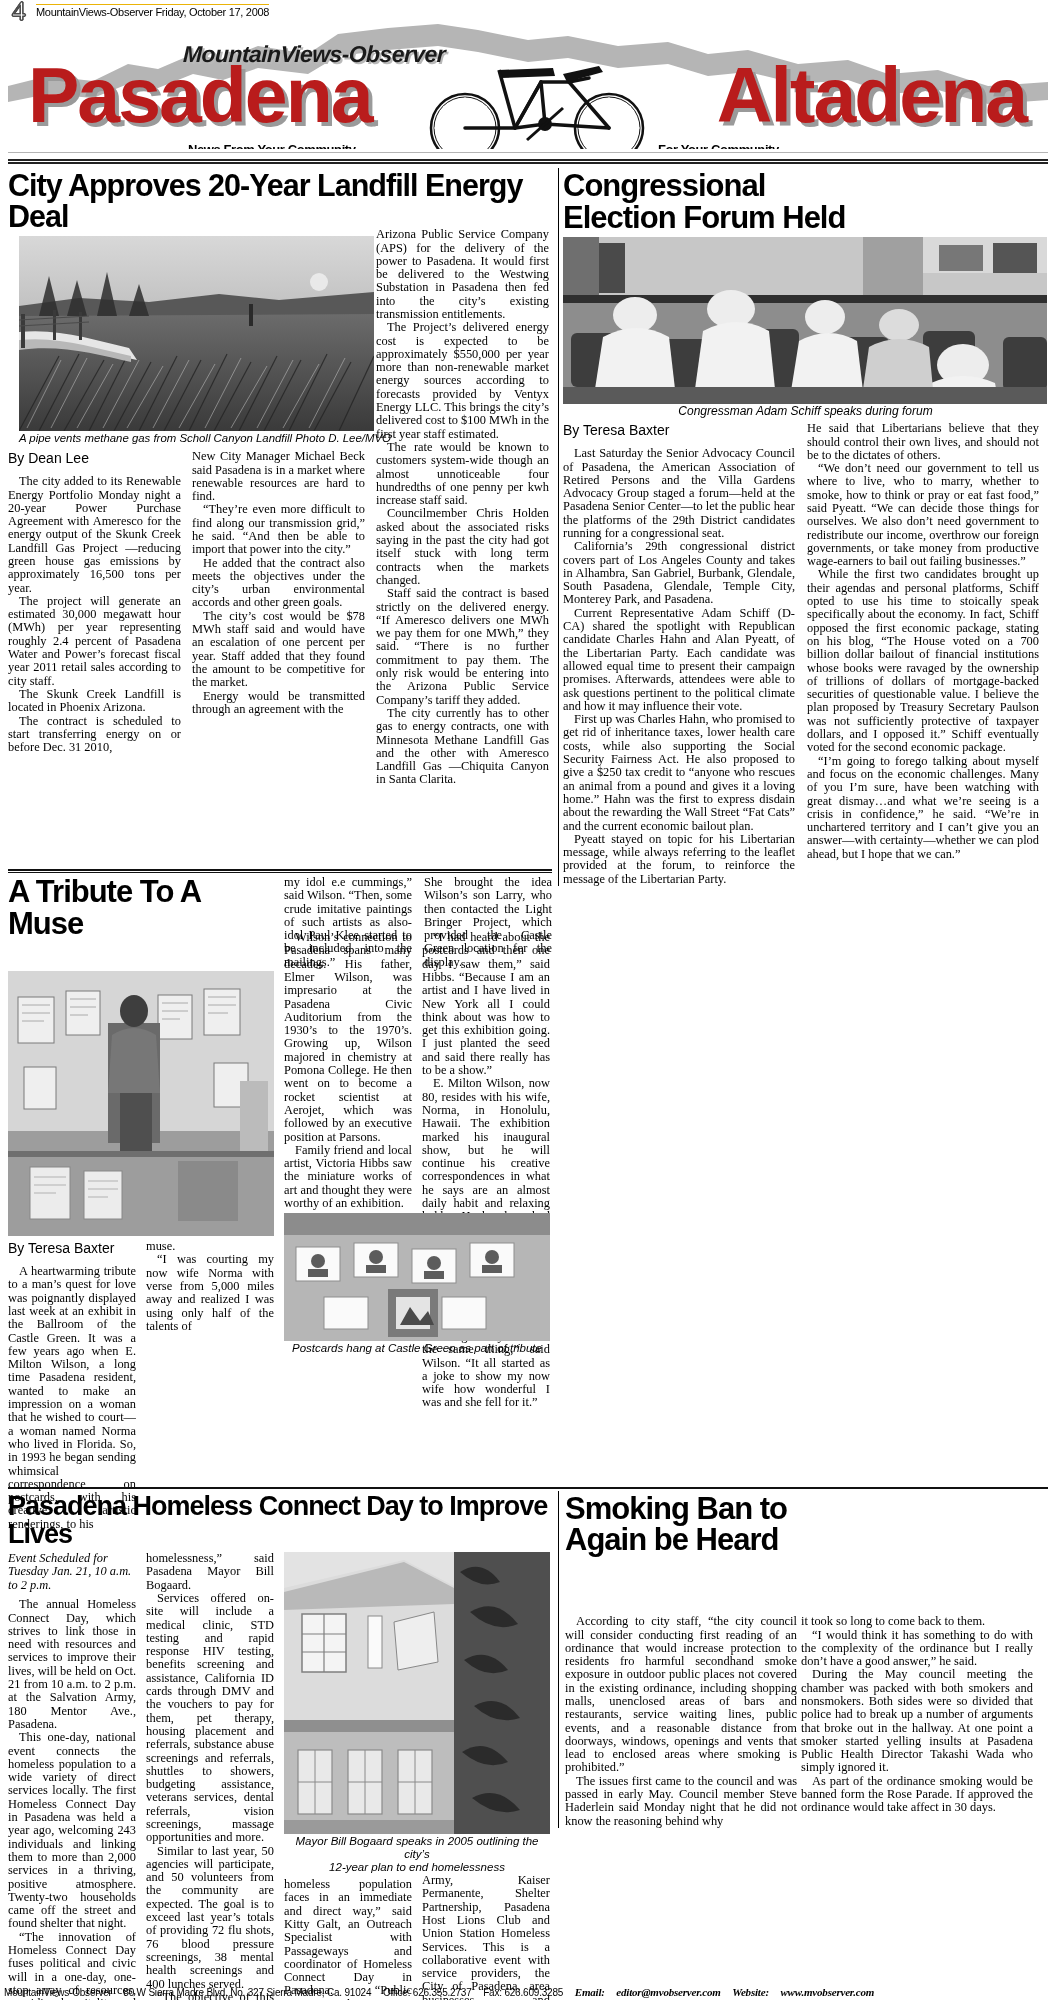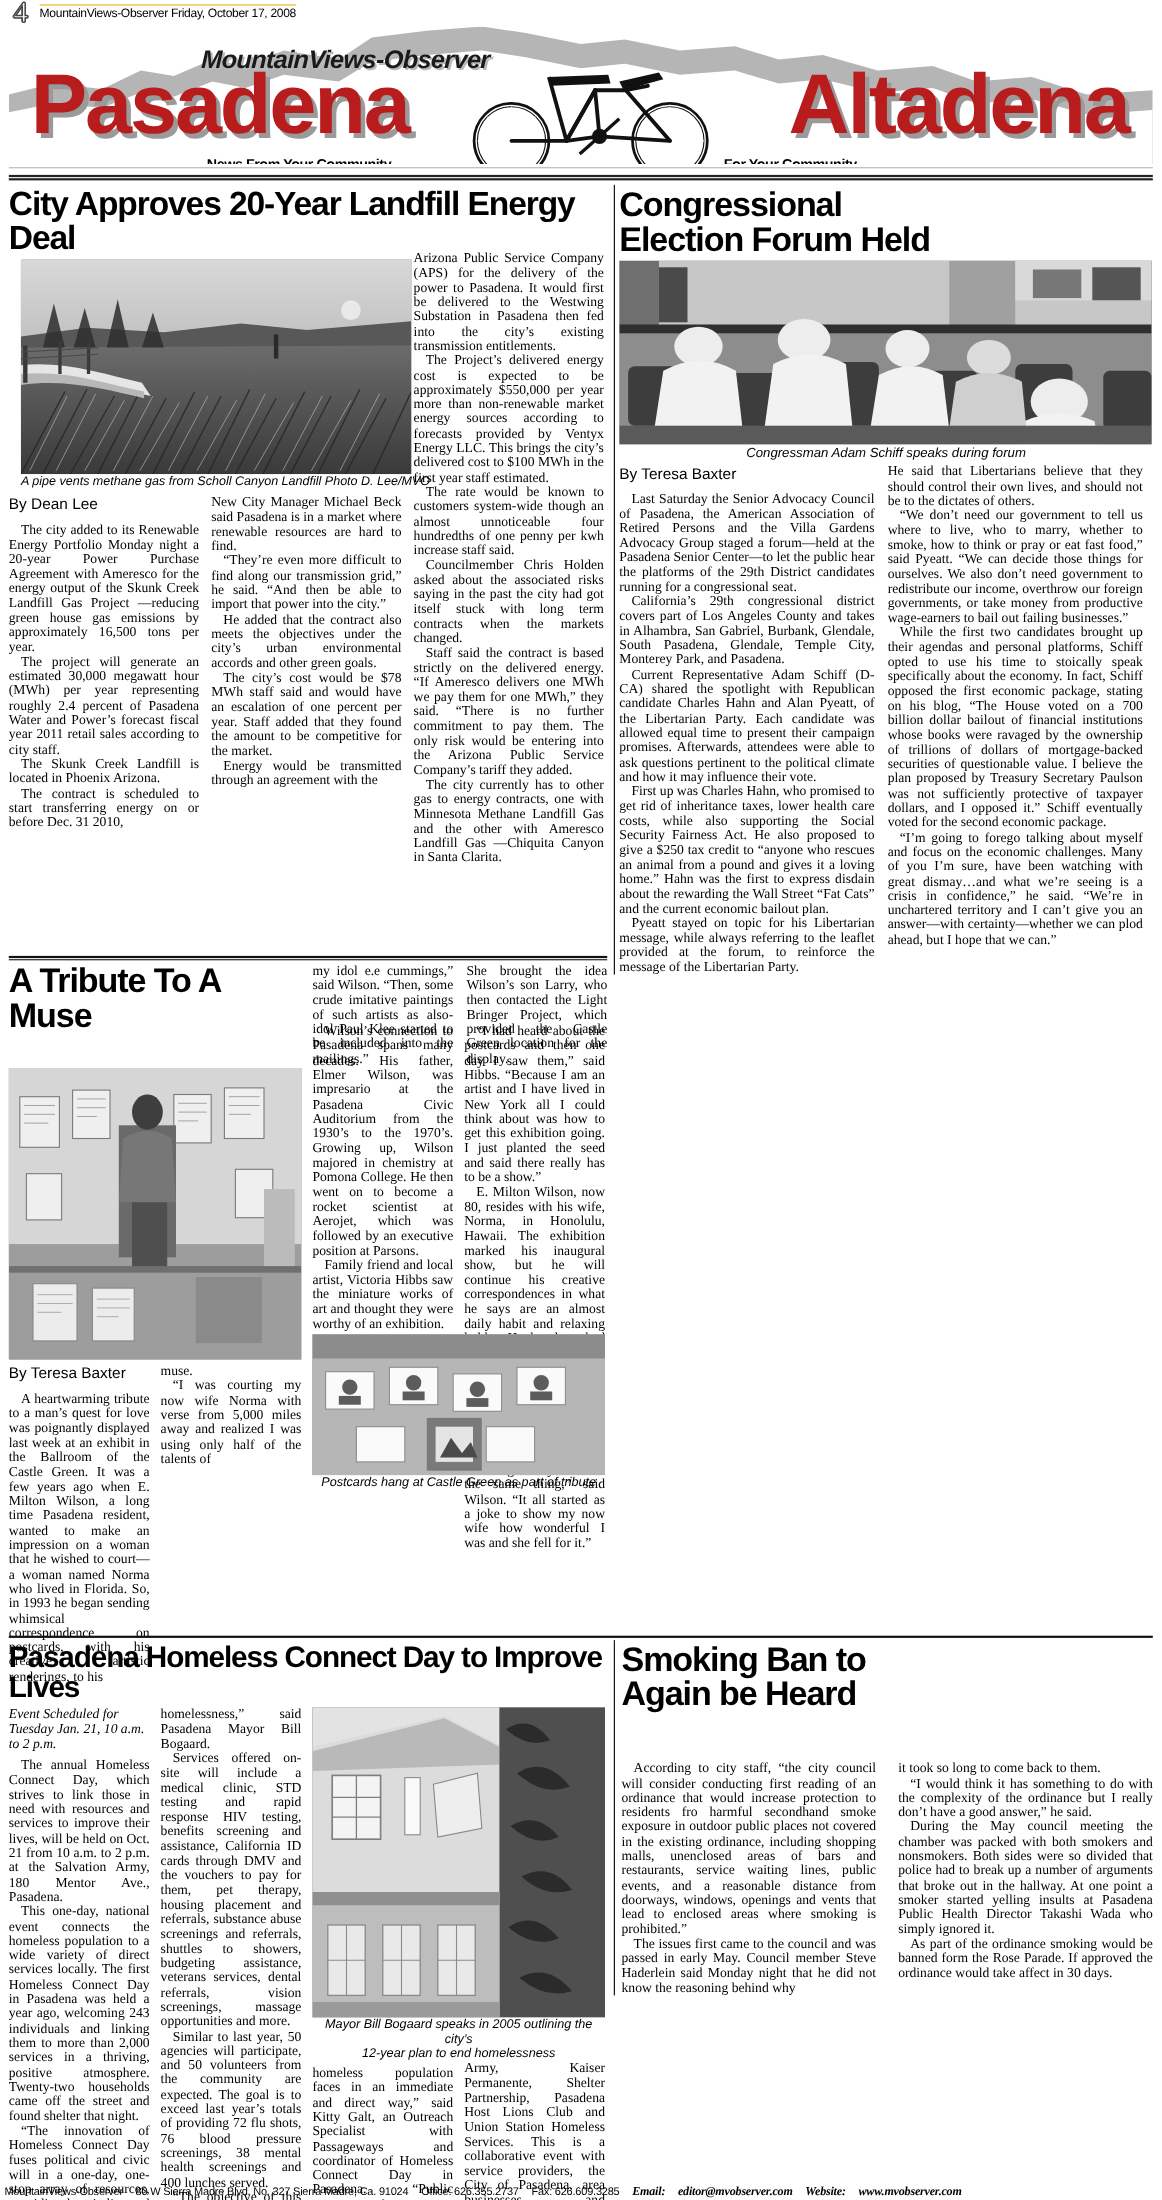--- a/index.html
+++ b/index.html
@@ -530,21 +530,21 @@
         <div style="width:128px; margin-top:322px;">
           <p class="body noind">Army, Kaiser Permanente, Shelter Partnership, Pasadena Host Lions Club and Union Station Homeless Services. This is a collaborative event with service providers, the City of Pasadena, area businesses and community volunteers.</p>
 
         </div>
       </div>
     </div>
 
     <div style="width:490px; float:right; padding-left:6px; border-left:1px solid #000;">
       <h1 class="head h-smoke">Smoking Ban to</h1>
       <h1 class="head h-smoke" style="margin-top:-5px;">Again be Heard</h1>
-      <div style="display:flex; gap:20px; margin-top:46px;">
+      <div style="display:flex; gap:4px; margin-top:60px;">
         <div style="width:232px;">
           <p class="body">According to city staff, “the city council will consider conducting first reading of an ordinance that would increase protection to residents fro harmful secondhand smoke exposure in outdoor public places not covered in the existing ordinance, including shopping malls, unenclosed areas of bars and restaurants, service waiting lines, public events, and a reasonable distance from doorways, windows, openings and vents that lead to enclosed areas where smoking is prohibited.”</p>
           <p class="body">The issues first came to the council and was passed in early May. Council member Steve Haderlein said Monday night that he did not know the reasoning behind why</p>
         </div>
         <div style="width:232px;">
           <p class="body noind">it took so long to come back to them.</p>
           <p class="body">“I would think it has something to do with the complexity of the ordinance but I really don’t have a good answer,” he said.</p>
           <p class="body">During the May council meeting the chamber was packed with both smokers and nonsmokers. Both sides were so divided that police had to break up a number of arguments that broke out in the hallway. At one point a smoker started yelling insults at Pasadena Public Health Director Takashi Wada who simply ignored it.</p>
           <p class="body">As part of the ordinance smoking would be banned form the Rose Parade. If approved the ordinance would take affect in 30 days.</p>
         </div>

